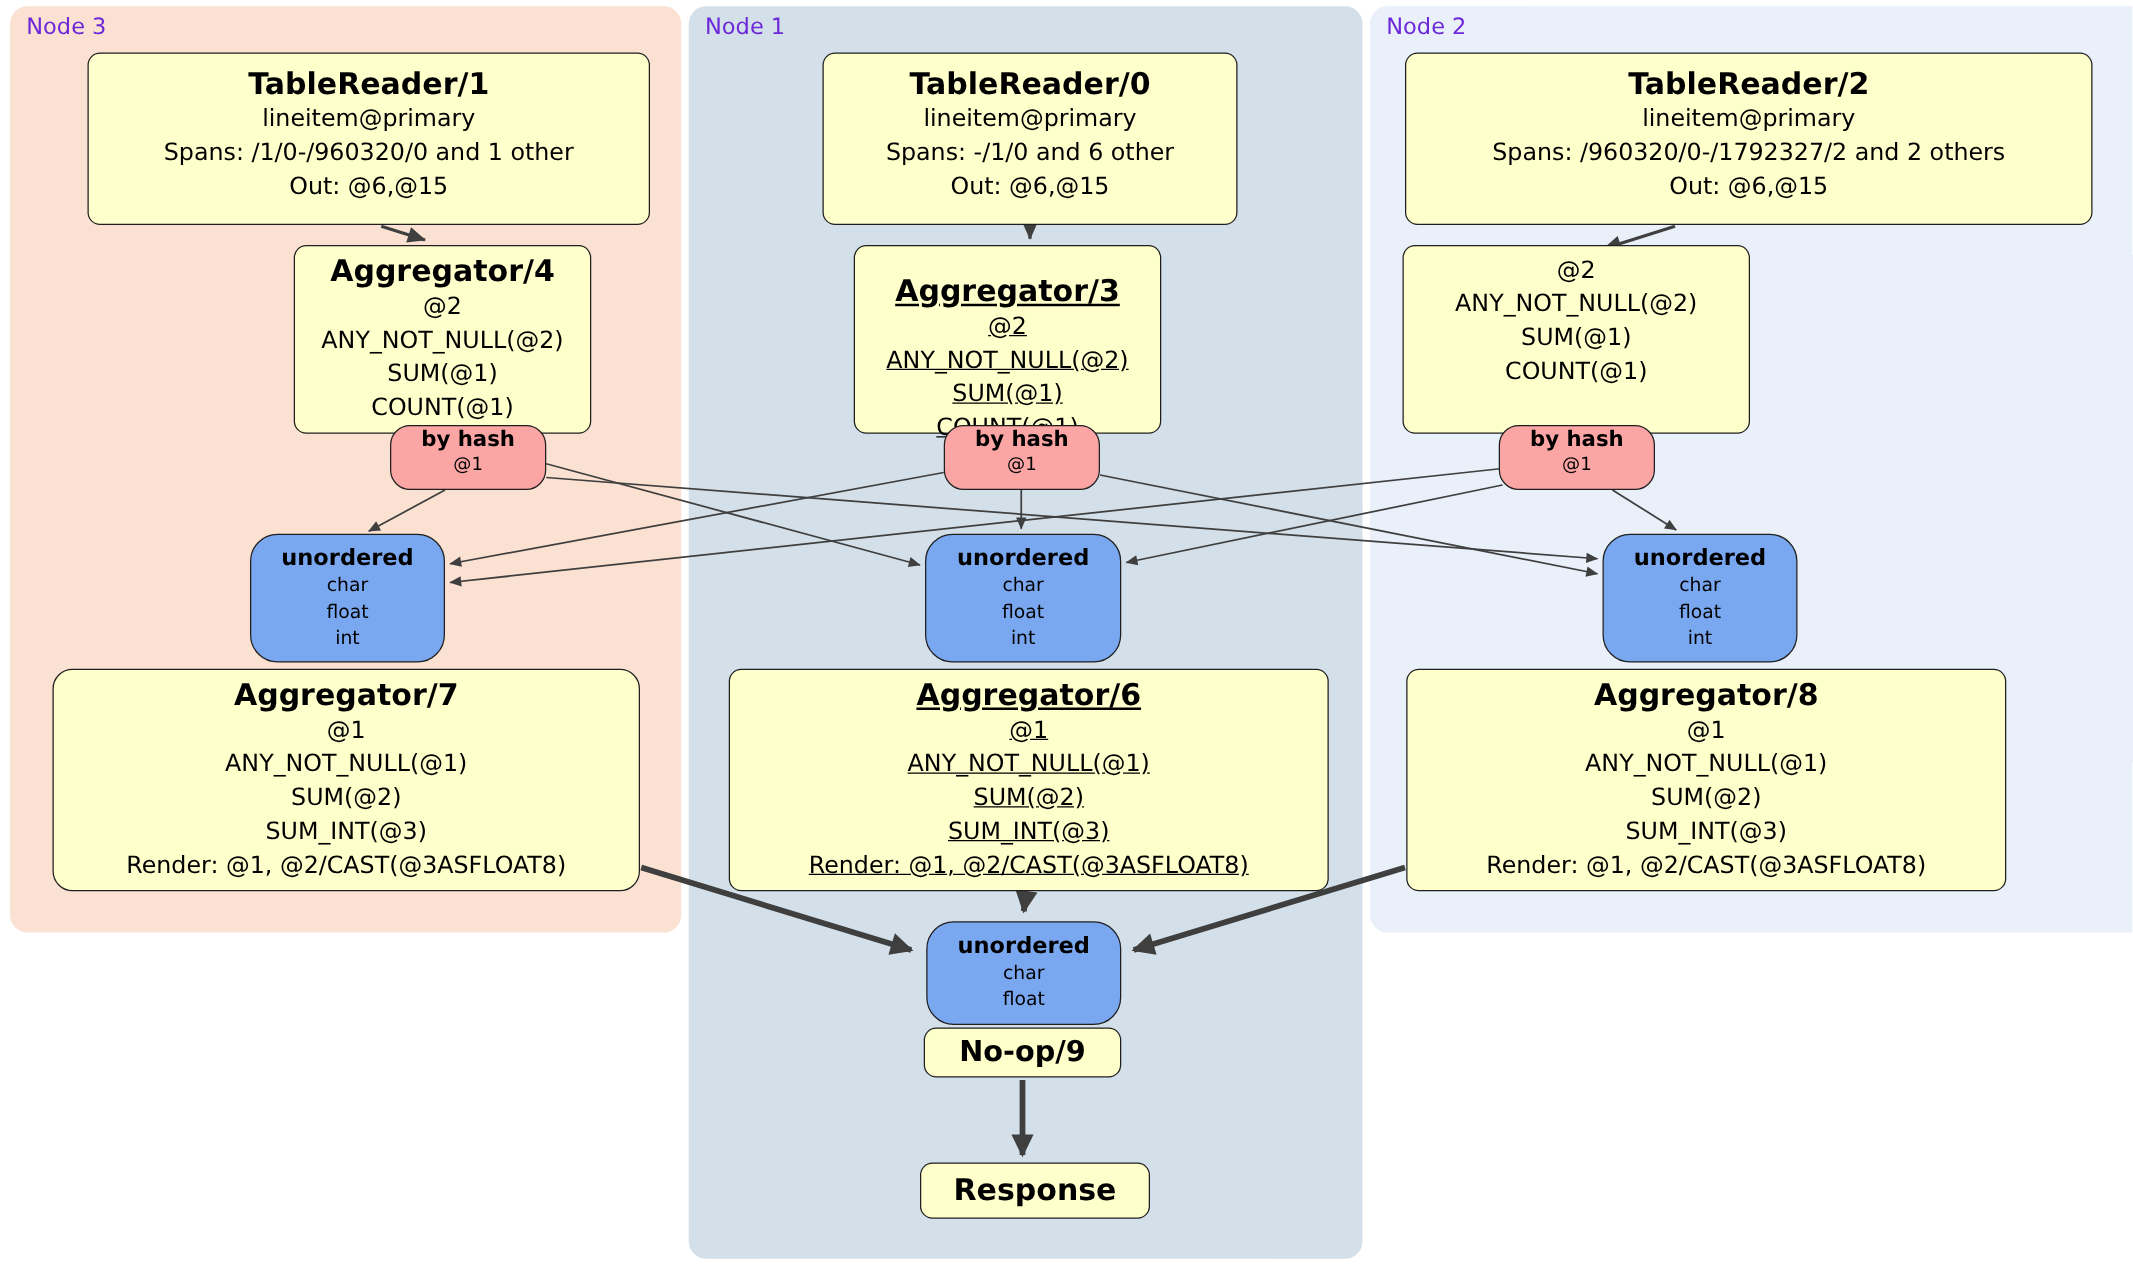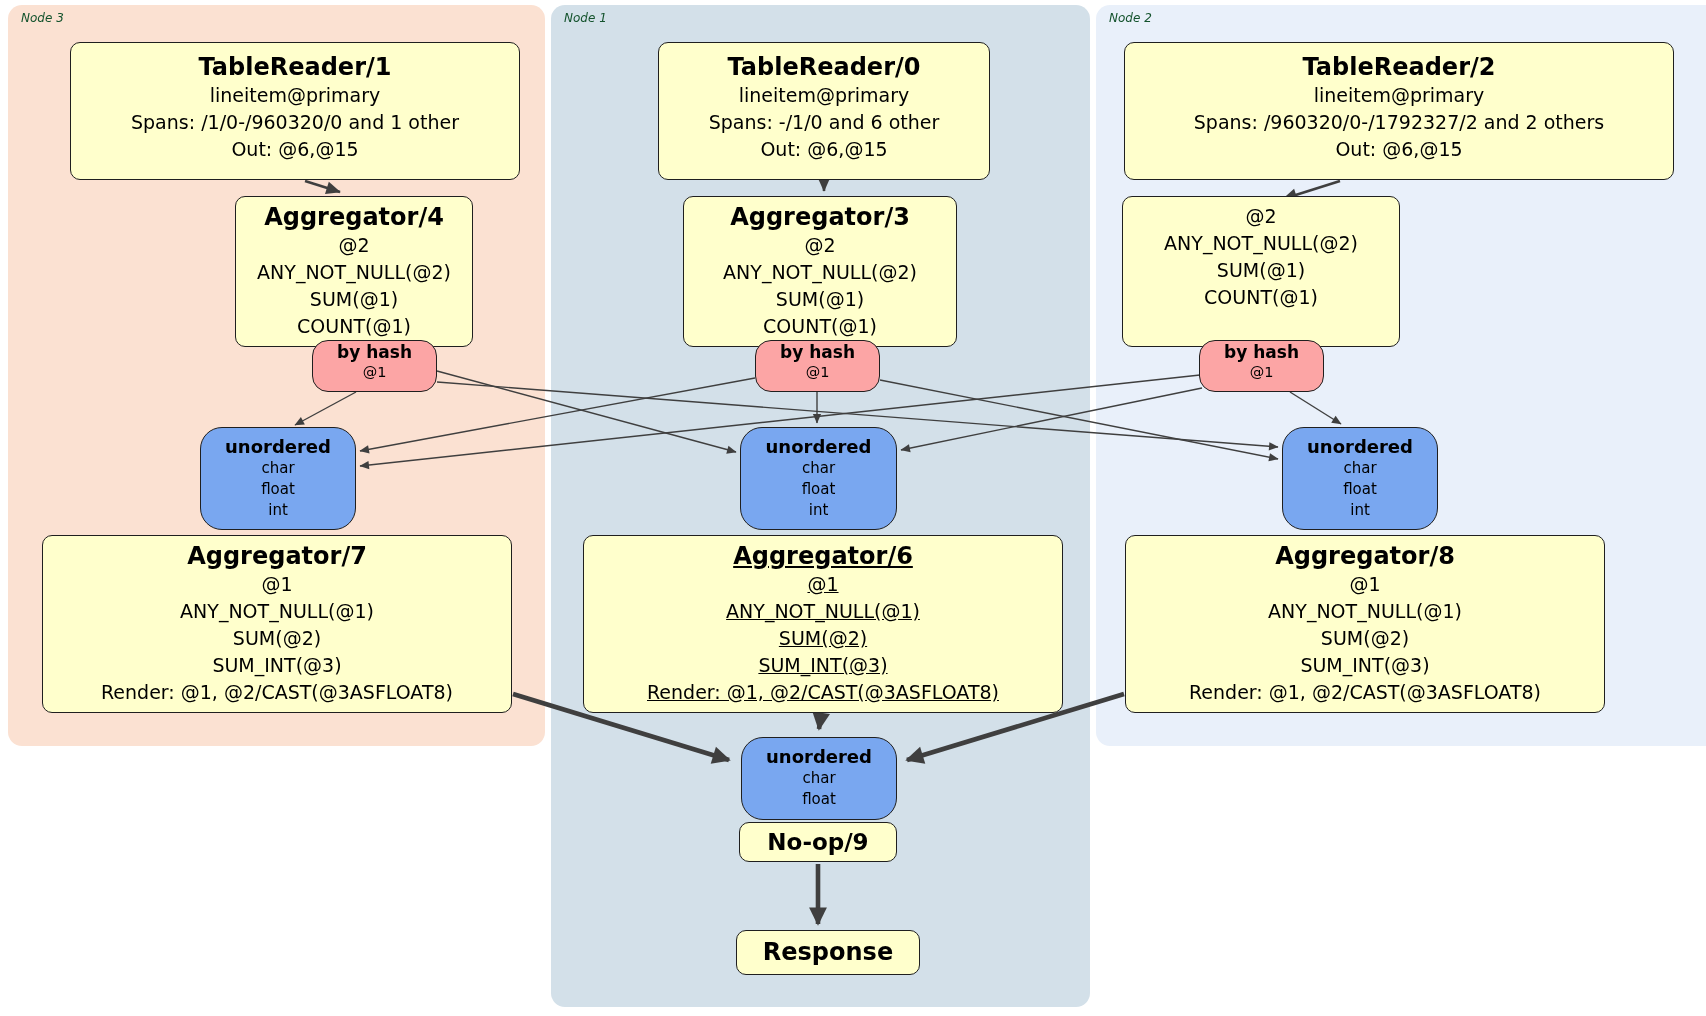--- a/index.html
+++ b/index.html
@@ -1,20 +1,20 @@
 <!DOCTYPE html>
 <html><head>
 <meta charset="utf-8">
 <style>
   html,body { margin:0; padding:0; background:#ffffff; }
   body { font-family:"DejaVu Sans","Liberation Sans",sans-serif; color:#000; }
   .canvas { position:relative; width:1706px; height:1016px; background:#fff; overflow:hidden; }
 
   .group { position:absolute; border-radius:14px; }
-  .glabel { position:absolute; top:6px; left:13px; font-size:12px; color:#14532d;font-style:italic; }
+  .glabel { position:absolute; top:6px; left:13px; font-size:18px; color:#6d28d9; }
 
   .edges { position:absolute; left:0; top:0; pointer-events:none; }
 
   .pbox { position:absolute; background:#ffffcc; border:1.6px solid #1f1f1f; border-radius:10px;
           text-align:center; box-sizing:border-box; padding-top:10px; }
   .pbox .title { font-weight:bold; font-size:24px; line-height:29px; }
   .pbox .line  { font-size:19px; line-height:27px; }
 
   .router { position:absolute; background:#fca5a5; border:1.6px solid #1f1f1f; border-radius:16px;
             text-align:center; box-sizing:border-box; padding-top:0; }
@@ -99,21 +99,21 @@
     <div class="line">Out: @6,@15</div>
   </div>
 
   <div class="pbox" style="left:235px; top:196px; width:238px; height:151px; padding-top:6px;">
     <div class="title">Aggregator/4</div>
     <div class="line">@2</div>
     <div class="line">ANY_NOT_NULL(@2)</div>
     <div class="line">SUM(@1)</div>
     <div class="line">COUNT(@1)</div>
   </div>
-  <div class="pbox" style="left:683px; top:196px; width:274px; height:151px; padding-top:6px;">
+  <div class="pbox" style="left:683px; top:196px; width:246px; height:151px; padding-top:22px;text-decoration:underline;">
     <div class="title">Aggregator/3</div>
     <div class="line">@2</div>
     <div class="line">ANY_NOT_NULL(@2)</div>
     <div class="line">SUM(@1)</div>
     <div class="line">COUNT(@1)</div>
   </div>
   <div class="pbox" style="left:1122px; top:196px; width:278px; height:151px; padding-top:6px;">
     <div class="line">@2</div>
     <div class="line">ANY_NOT_NULL(@2)</div>
     <div class="line">SUM(@1)</div>
@@ -145,21 +145,21 @@
     <div class="line">float</div>
     <div class="line">int</div>
   </div>
   <div class="sync" style="left:1282px; top:427px; width:156px; height:103px;">
     <div class="title">unordered</div>
     <div class="line">char</div>
     <div class="line">float</div>
     <div class="line">int</div>
   </div>
 
-  <div class="pbox" style="left:42px; top:535px; width:470px; height:178px; padding-top:6px;">
+  <div class="pbox" style="left:42px; top:535px; width:470px; height:178px; padding-top:6px;border-radius:16px;">
     <div class="title">Aggregator/7</div>
     <div class="line">@1</div>
     <div class="line">ANY_NOT_NULL(@1)</div>
     <div class="line">SUM(@2)</div>
     <div class="line">SUM_INT(@3)</div>
     <div class="line">Render: @1, @2/CAST(@3ASFLOAT8)</div>
   </div>
   <div class="pbox" style="left:583px; top:535px; width:480px; height:178px; padding-top:6px;text-decoration:underline;">
     <div class="title">Aggregator/6</div>
     <div class="line">@1</div>

